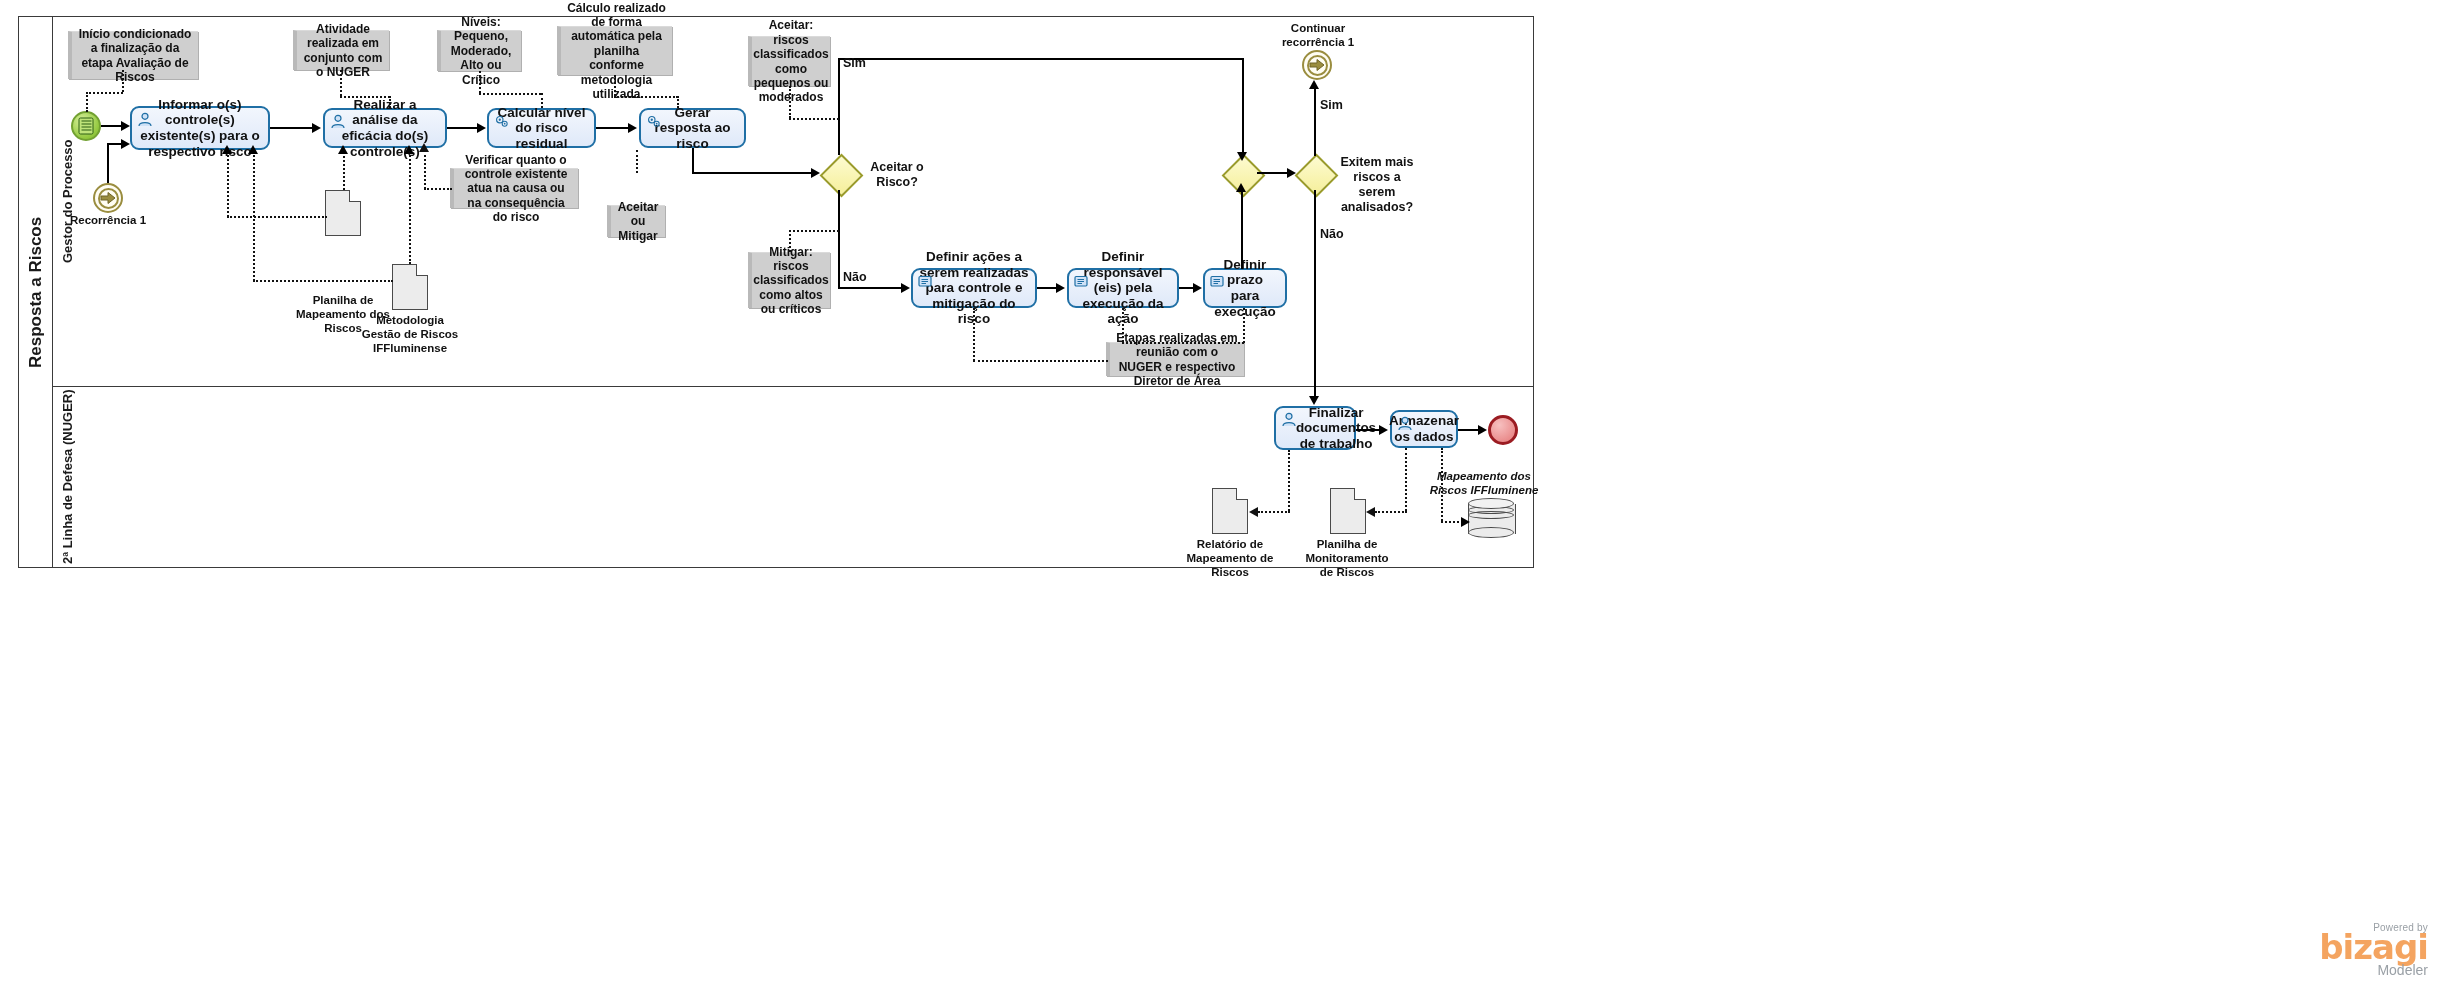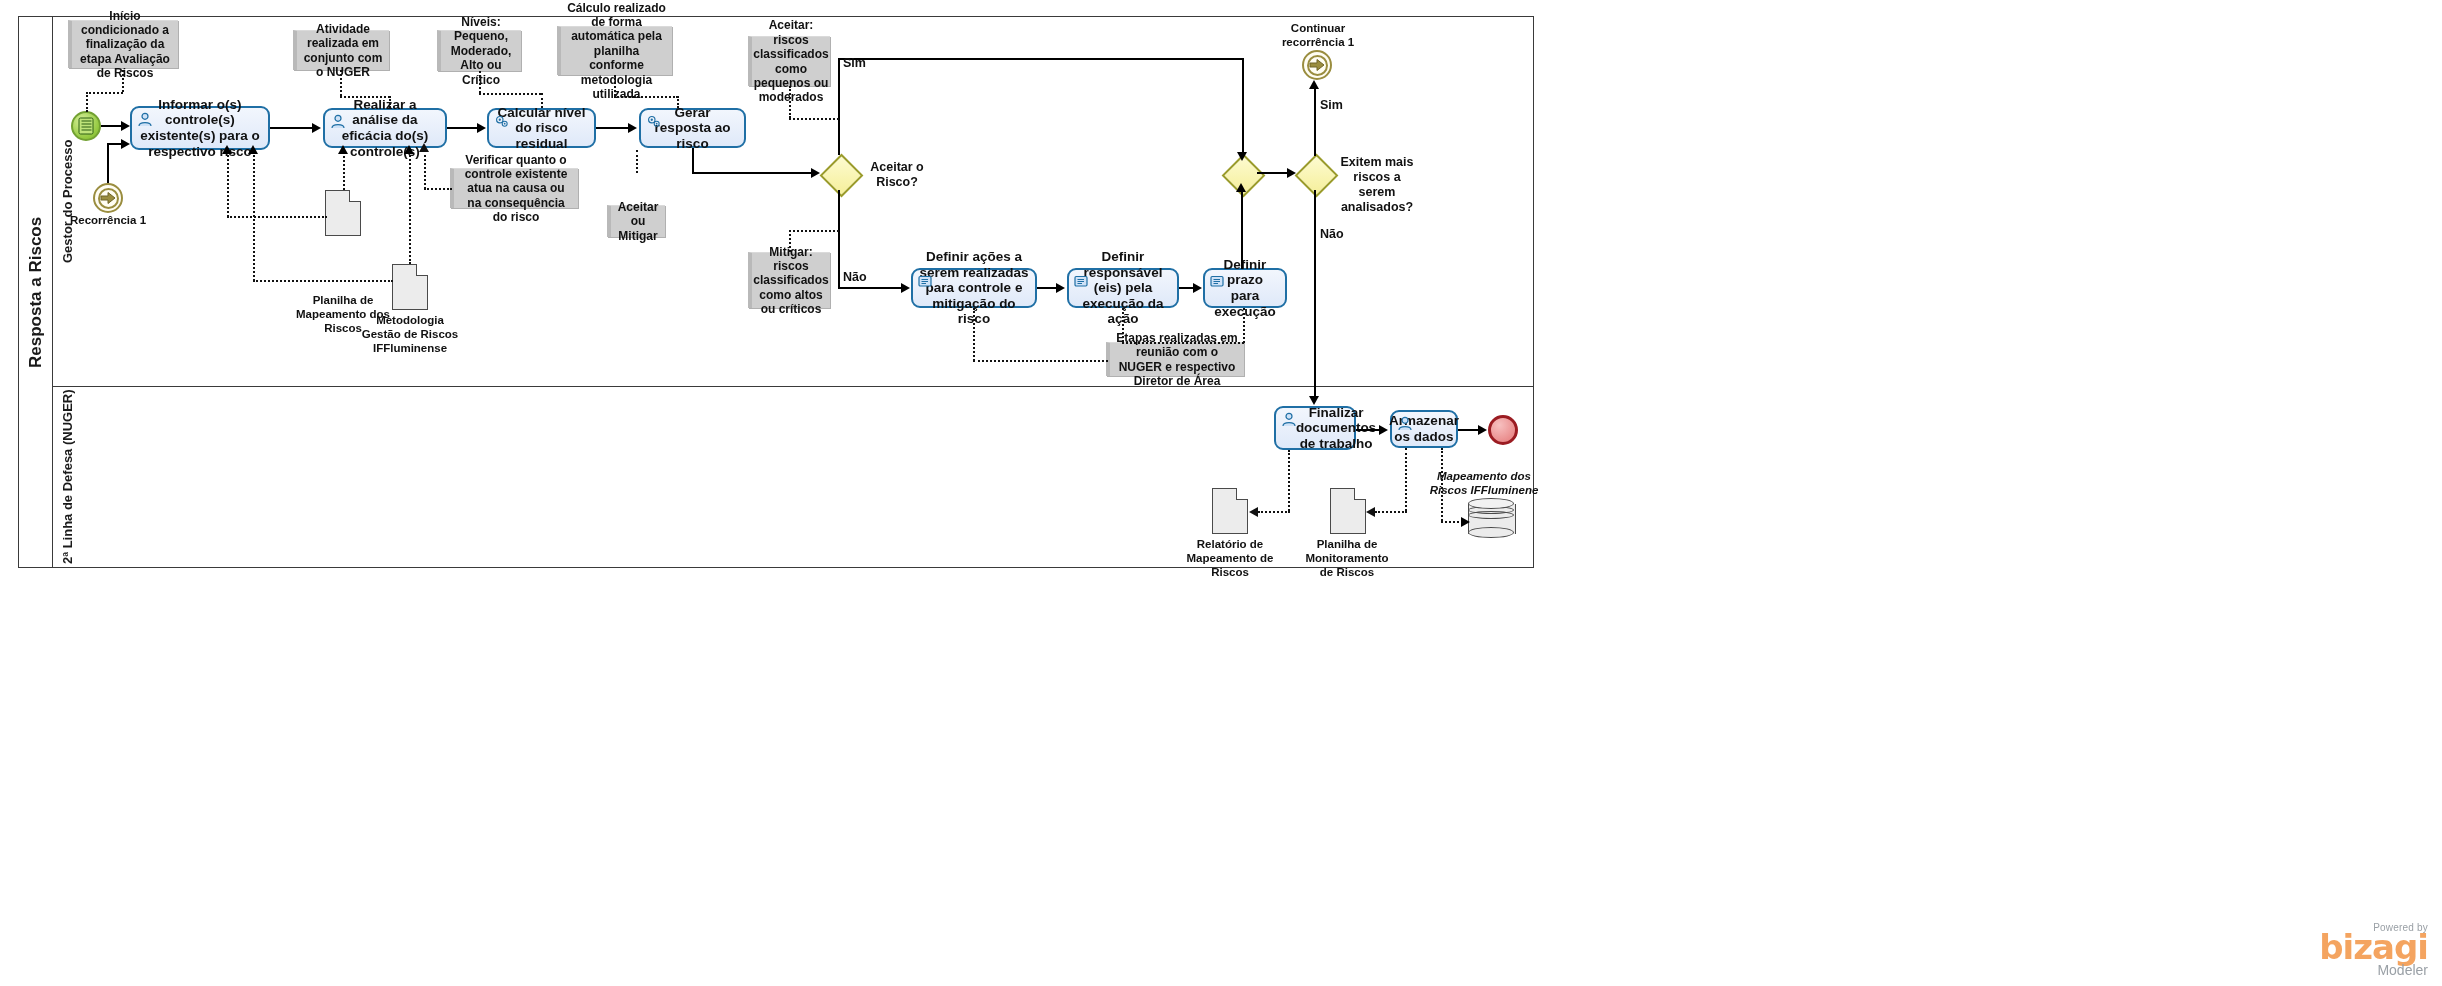--- a/index.html
+++ b/index.html
@@ -95,21 +95,21 @@
 
 <div id="canvas">
 
   <div class="pool" style="left:18px;top:16px;width:1516px;height:552px;"></div>
   <div class="pool-title" style="left:18px;top:16px;width:34px;height:552px;">Resposta a Riscos</div>
 
   <div class="lane-title" style="left:52px;top:16px;width:30px;height:370px;">Gestor do Processo</div>
   <div class="lane-title" style="left:52px;top:386px;width:30px;height:182px;">2ª Linha de Defesa (NUGER)</div>
   <div class="lane-divider" style="left:52px;top:386px;width:1482px;"></div>
 
-  <div class="note" style="left:68px;top:20px;width:110px;height:48px;">Início condicionado a finalização da etapa Avaliação de Riscos</div>
+  <div class="note" style="left:68px;top:31px;width:130px;height:48px;">Início condicionado a finalização da etapa Avaliação de Riscos</div>
   <div class="note" style="left:293px;top:30px;width:96px;height:40px;">Atividade realizada em conjunto com o NUGER</div>
   <div class="note" style="left:437px;top:30px;width:84px;height:41px;">Níveis: Pequeno, Moderado, Alto ou Crítico</div>
   <div class="note" style="left:557px;top:26px;width:115px;height:49px;">Cálculo realizado de forma automática pela planilha conforme metodologia utilizada</div>
   <div class="note" style="left:748px;top:36px;width:82px;height:50px;">Aceitar: riscos classificados como pequenos ou moderados</div>
   <div class="note" style="left:450px;top:168px;width:128px;height:40px;">Verificar quanto o controle existente atua na causa ou na consequência do risco</div>
   <div class="note" style="left:607px;top:173px;width:58px;height:32px;margin-top:32px;">Aceitar ou Mitigar</div>
   <div class="note" style="left:748px;top:252px;width:82px;height:56px;">Mitigar: riscos classificados como altos ou críticos</div>
   <div class="note" style="left:1106px;top:342px;width:138px;height:34px;">Etapas realizadas em reunião com o NUGER e respectivo Diretor de Área</div>
 
   <div class="ev ev-start" style="left:71px;top:111px;">

